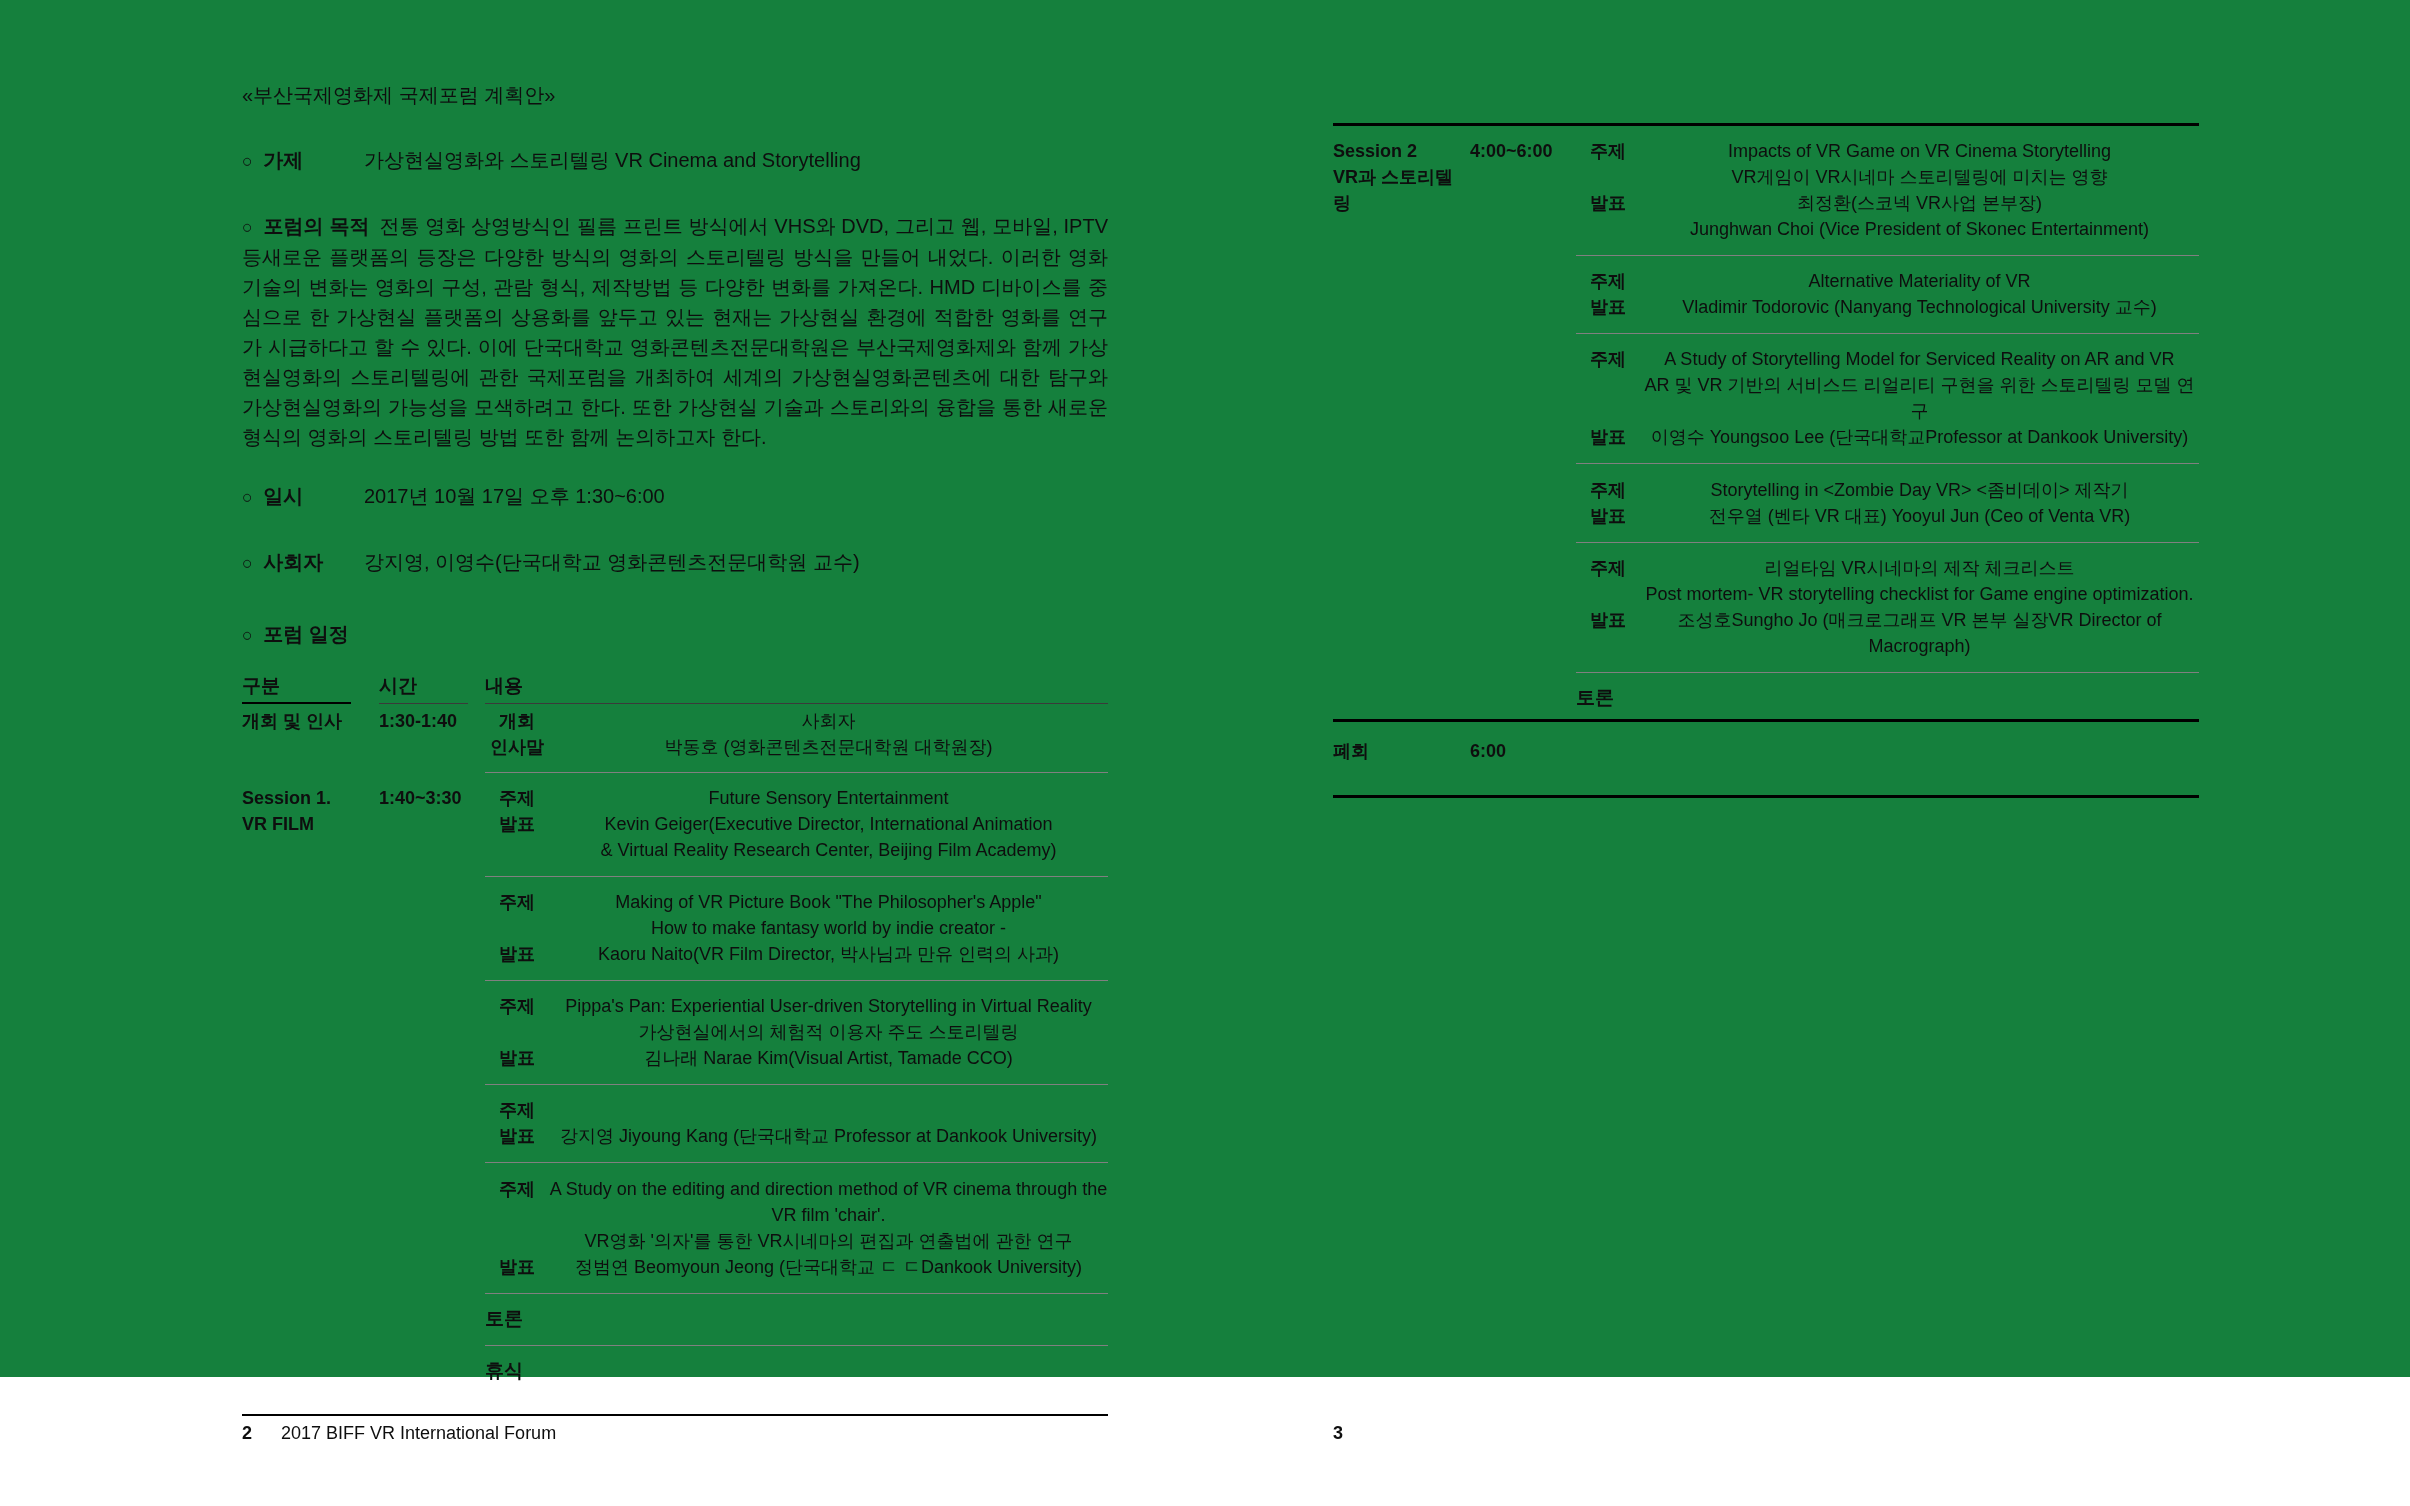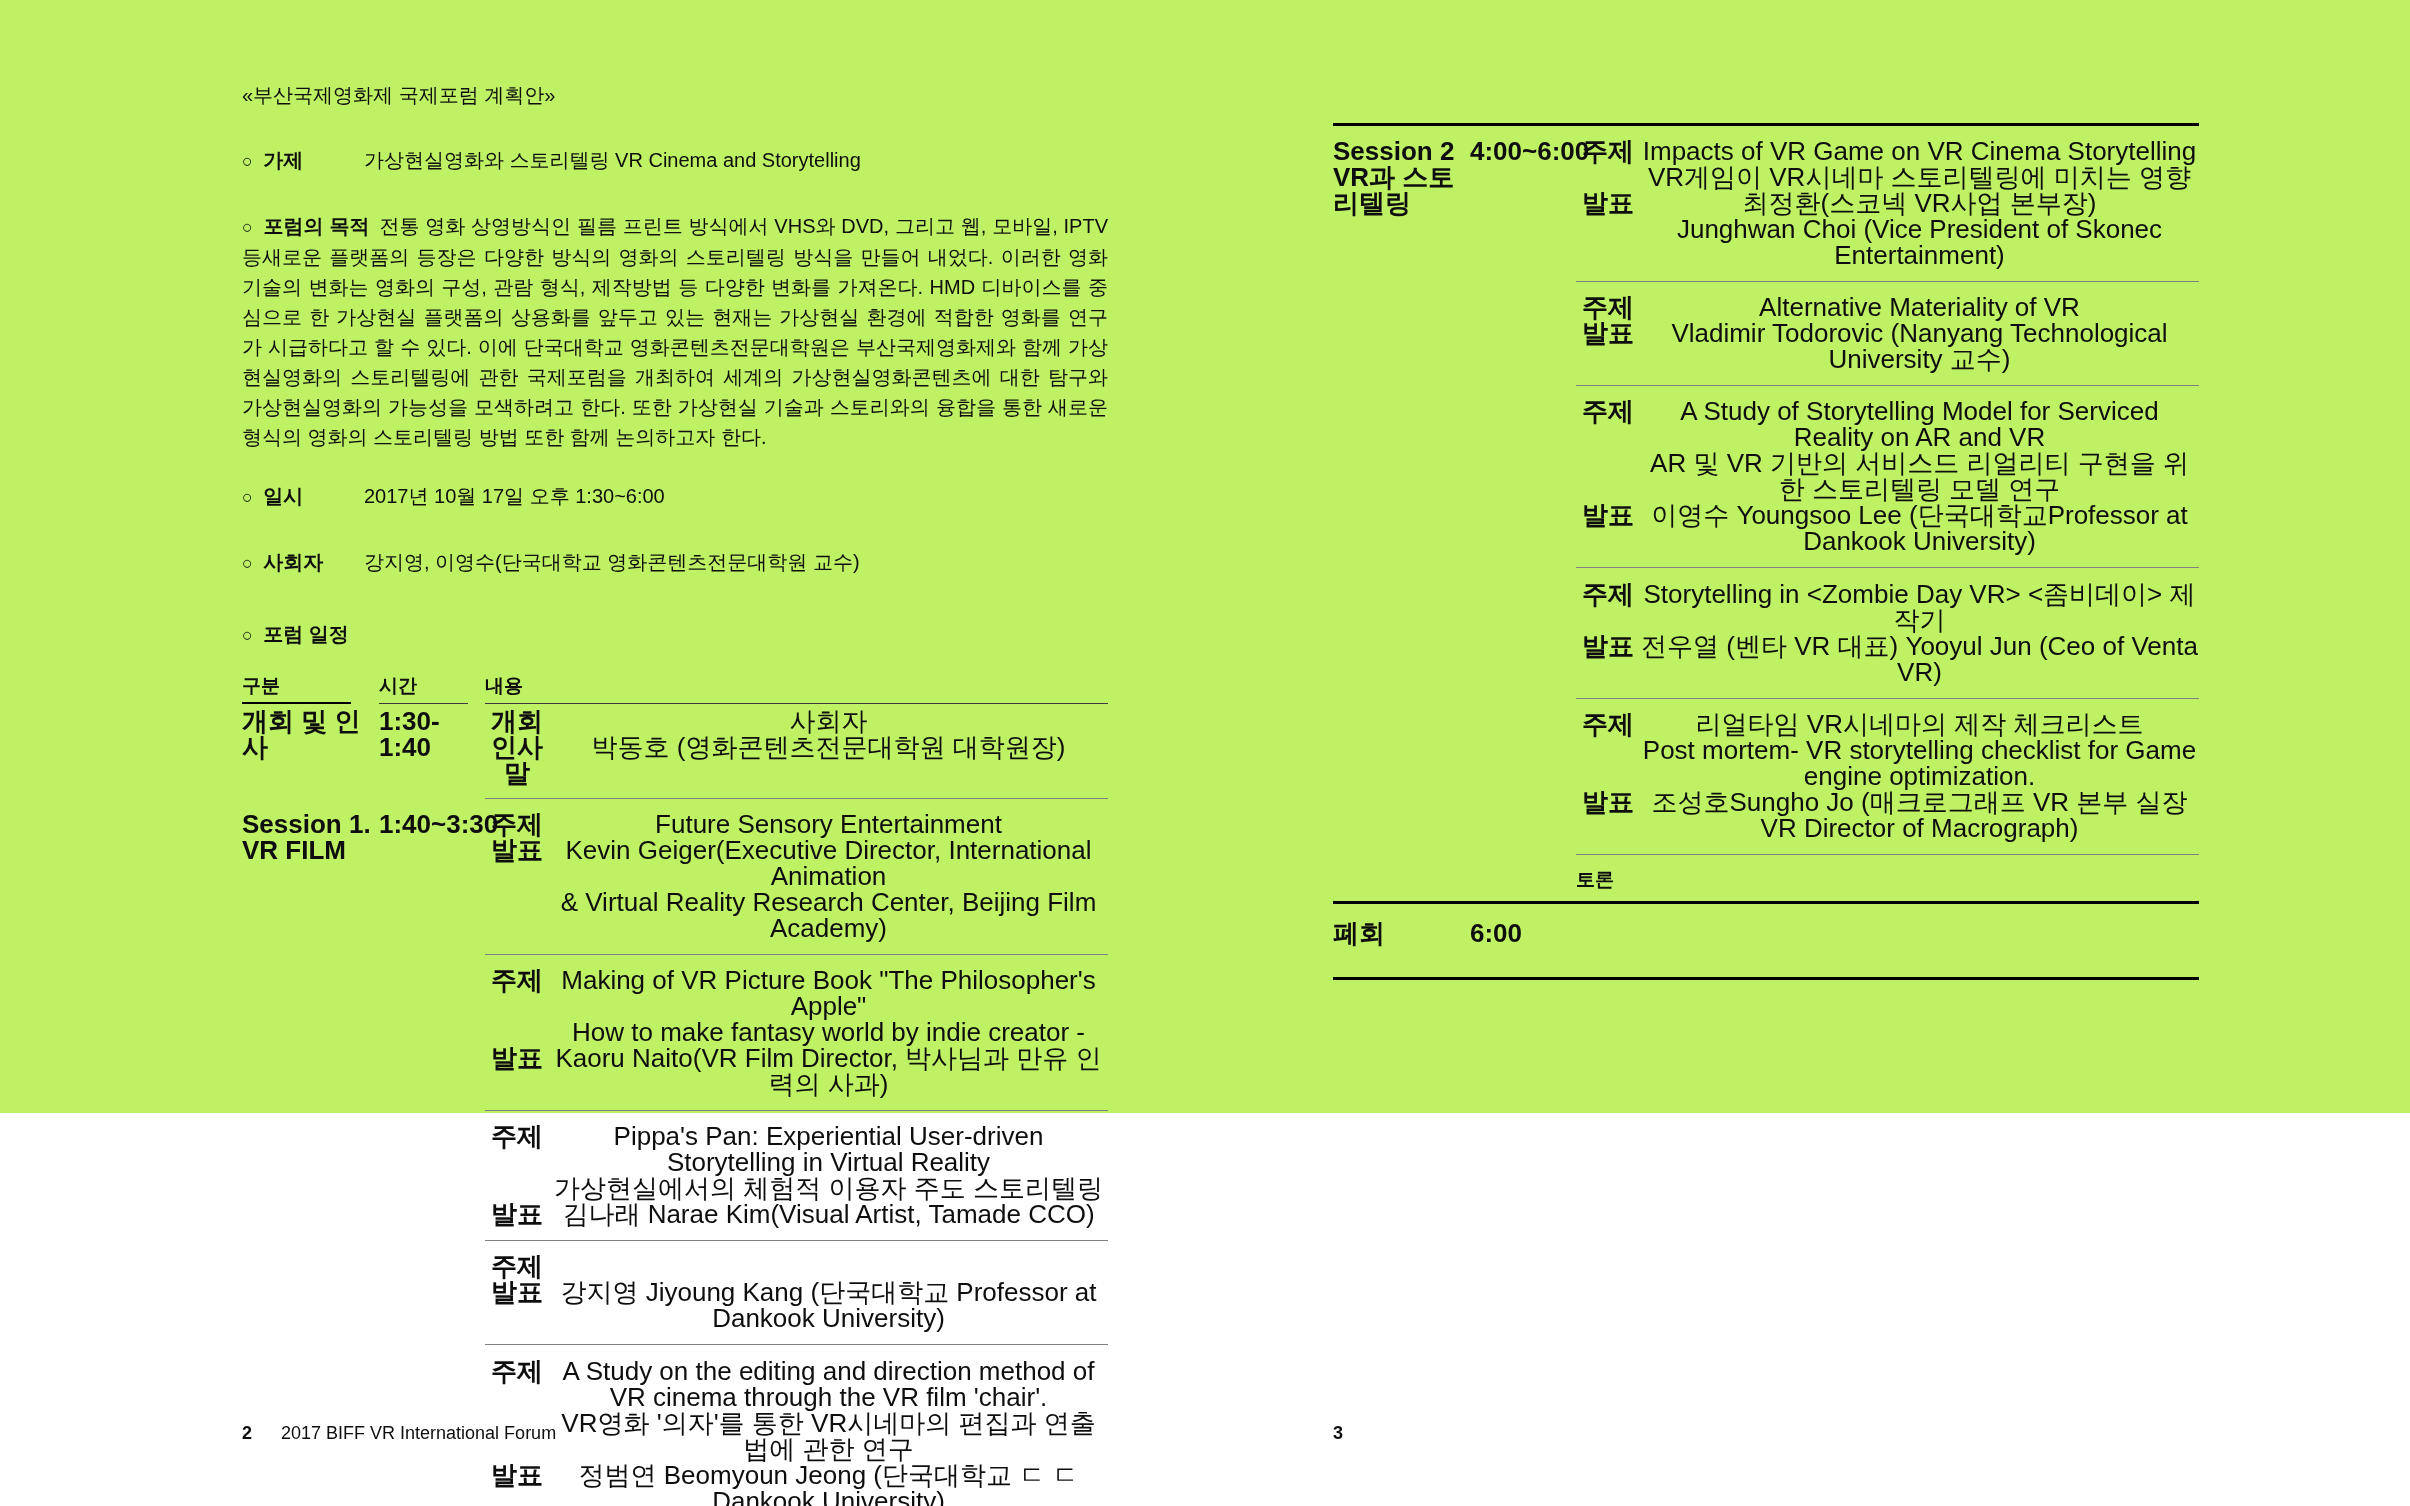--- a/index.html
+++ b/index.html
@@ -1,21 +1,21 @@
 <!DOCTYPE html>
 <html style="font-size:15px"><head>
 <meta charset="utf-8">
 <style>
   html,body{margin:0;padding:0;}
   body{
     width:2411px;height:1507px;background:#ffffff;
     font-family:"Liberation Sans","DejaVu Sans",sans-serif;
     color:#0e0e0e;overflow:hidden;
   }
-  .spread{position:relative;width:2411px;height:1113px;background:#bef264;}
+  .spread{position:relative;width:2411px;height:1377px;background:#15803d;}
   .page{position:absolute;top:0;width:866px;}
   #page-left{left:242px;}
   #page-right{left:1333px;}
 
   .doc-title{margin-top:83px;font-size:20px;line-height:24.5px;}
 
   .field{display:flex;font-size:20px;line-height:24.5px;}
   .field .fl{width:122px;flex-shrink:0;display:flex;align-items:baseline;}
   .bullet{margin-right:10.4px;font-size:18px;}
   .b{font-weight:700;}
@@ -30,21 +30,21 @@
   
   .schedule{margin-top:25px;border-bottom:2.8px solid #000;}
   .thead{position:relative;height:32px;font-size:19px;font-weight:700;line-height:26px;}
   .th-cat{position:absolute;left:0;top:0;}
   .th-time{position:absolute;left:137px;top:0;}
   .th-content{position:absolute;left:243px;top:0;}
   .hr1{position:absolute;top:29px;left:0;width:109px;height:2.8px;background:#000;}
   .hr2{position:absolute;top:30px;left:137px;width:89px;height:1.4px;background:#3a3a3a;}
   .hr3{position:absolute;top:30px;left:243px;width:623px;height:1.4px;background:#3a3a3a;}
 
-  .trow{position:relative;font-size:26px;line-height:26px;}
+  .trow{position:relative;font-size:18px;line-height:26px;}
   .cat{position:absolute;left:0;top:12.2px;width:134px;font-weight:700;}
   .time{position:absolute;left:137px;top:12.2px;width:104px;font-weight:700;}
   .trow.opening .cat,.trow.opening .time{top:0;}
   .trow.closing .cat,.trow.closing .time{top:16px;}
   .content{margin-left:243px;text-align:center;}
 
   .erow{display:flex;}
   .elabel{width:64px;flex-shrink:0;font-weight:700;}
   .etext{flex:1;}
   .eline{min-height:26px;}

